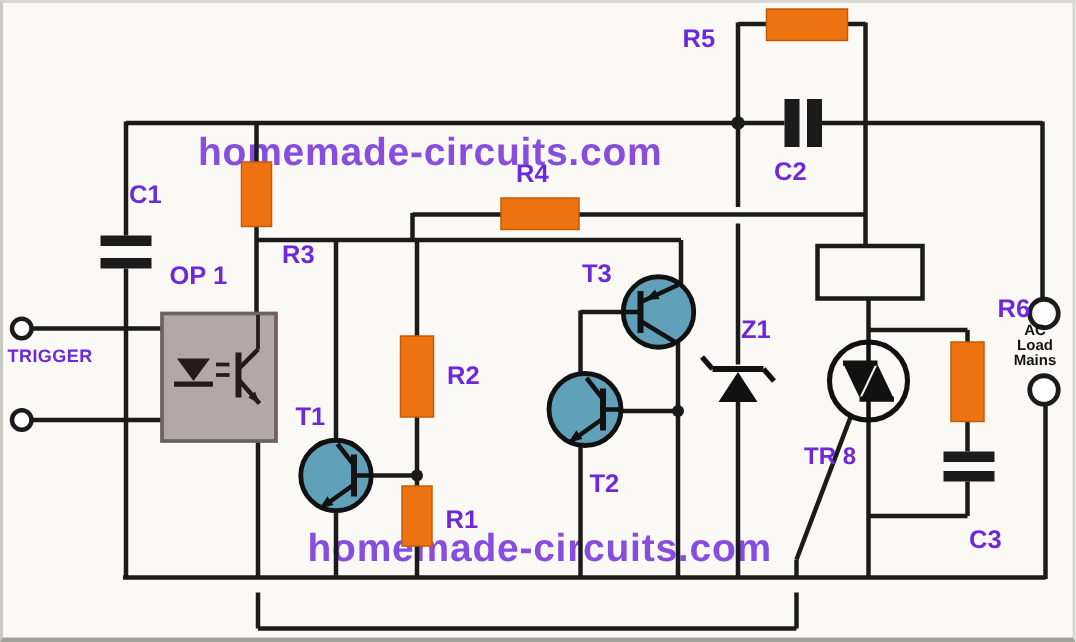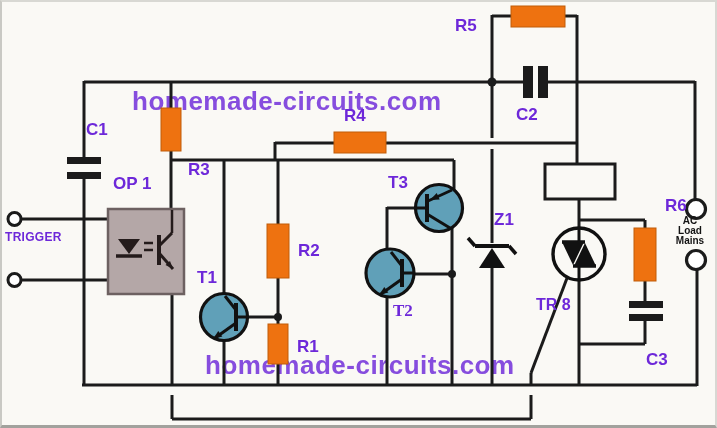--- a/index.html
+++ b/index.html
@@ -205,21 +205,21 @@
   <div class="lbl" style="left:186px;top:115px;margin-top:44px;">R3</div>
   <div class="lbl" style="left:111px;top:173px;">OP 1</div>
   <div class="lbl small" style="left:3px;top:229px;">TRIGGER</div>
   <div class="lbl" style="left:342px;top:105px;">R4</div>
   <div class="lbl" style="left:453px;top:15px;">R5</div>
   <div class="lbl" style="left:514px;top:104px;">C2</div>
   <div class="lbl" style="left:195px;top:267px;">T1</div>
   <div class="lbl" style="left:296px;top:240px;">R2</div>
   <div class="lbl" style="left:295px;top:336px;text-align:right;">R1</div>
   <div class="lbl" style="left:386px;top:172px;">T3</div>
-  <div class="lbl" style="left:391px;top:300px;font-family:Liberation Serif, serif;">T2</div>
+  <div class="lbl" style="left:391px;top:312px;">T2</div>
   <div class="lbl" style="left:492px;top:209px;">Z1</div>
   <div class="lbl" style="left:534px;top:295px;font-size:16px;">TR 8</div>
   <div class="lbl" style="left:633px;top:195px;margin-left:30px;">R6</div>
   <div class="lbl" style="left:632px;top:349px;margin-left:12px;">C3</div>
 
 
   <div class="ac-label">
     <div>AC</div>
     <div>Load</div>
     <div>Mains</div>

